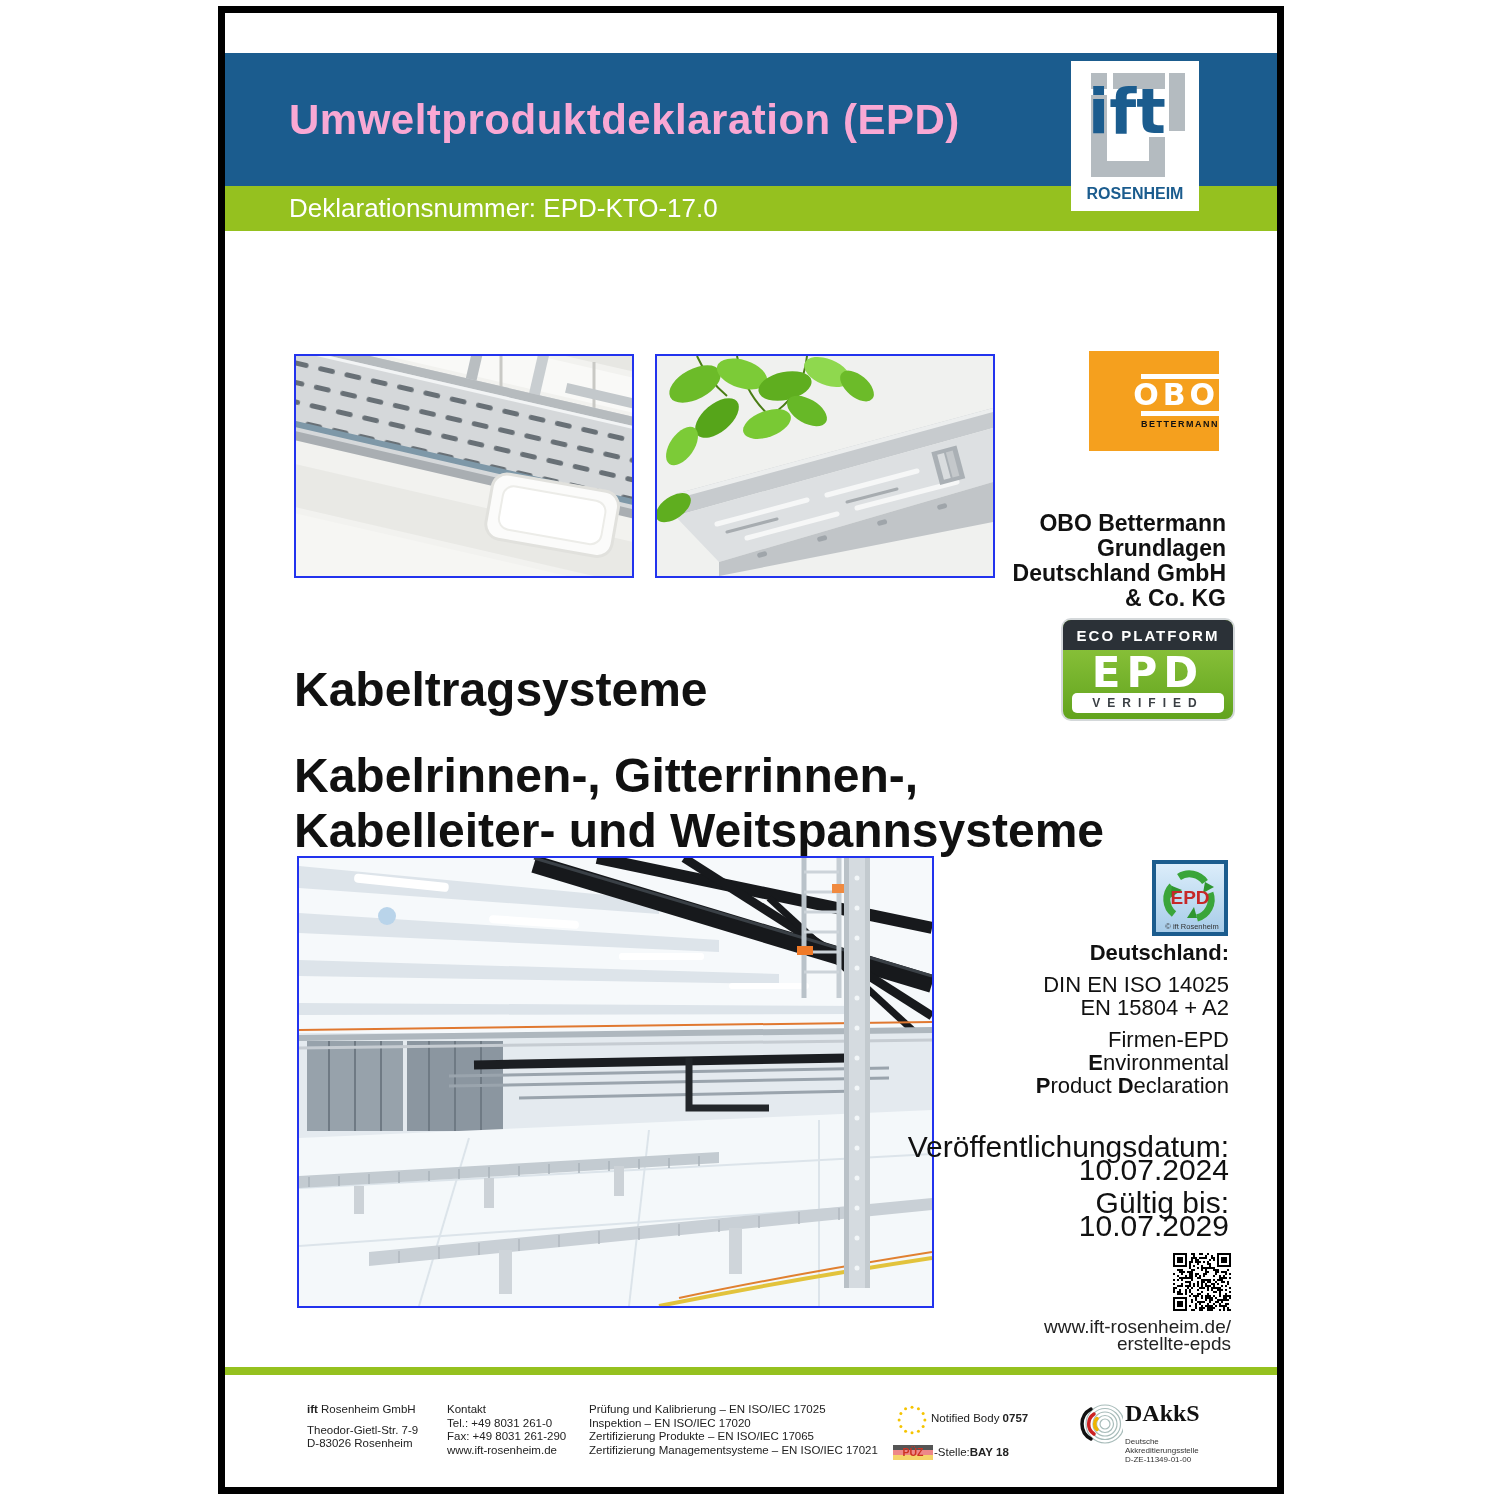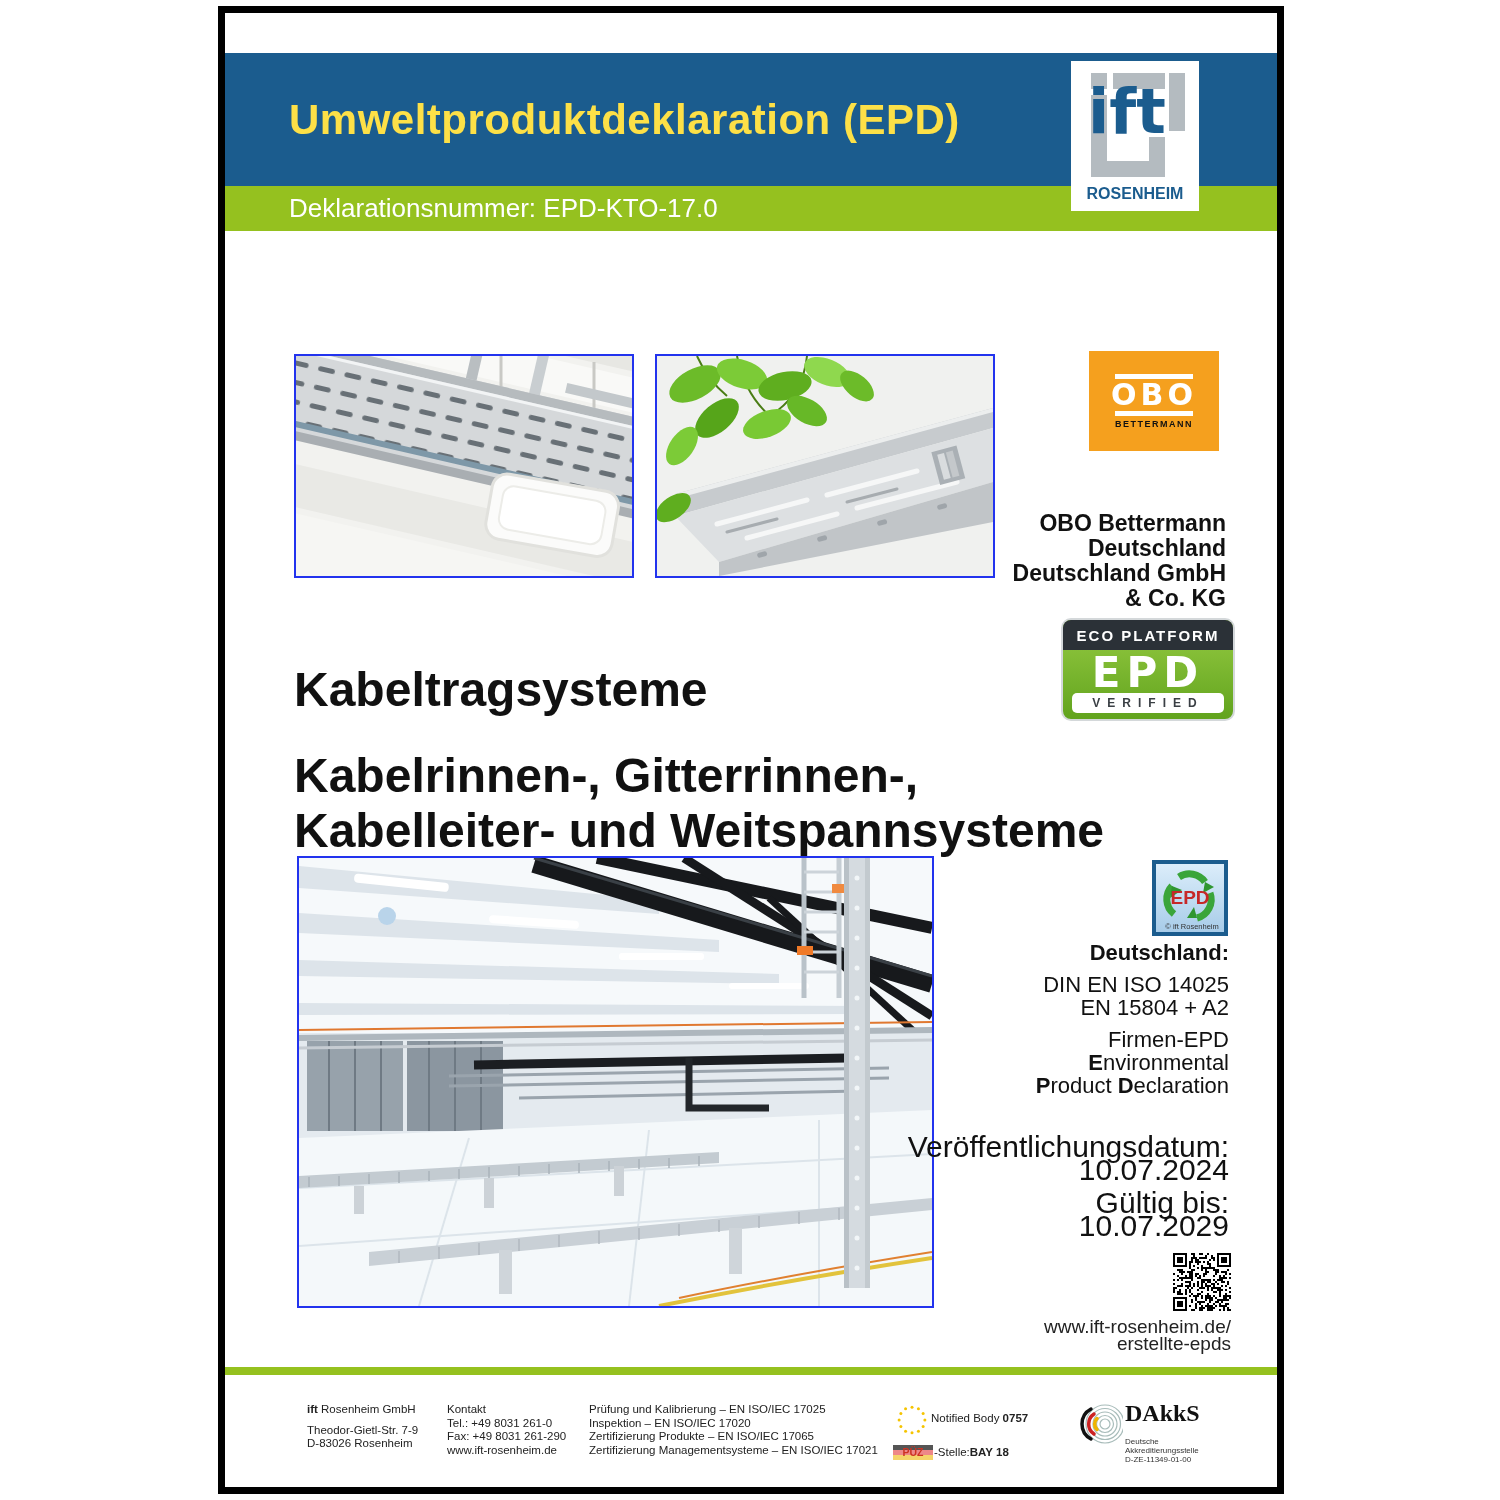--- a/index.html
+++ b/index.html
@@ -2,38 +2,38 @@
 <html><head>
 <meta charset="utf-8">
 <style>
   html,body{margin:0;padding:0;width:1500px;height:1500px;background:#ffffff;overflow:hidden;
     font-family:"Liberation Sans",sans-serif;color:#111;}
   .page{position:absolute;left:218px;top:6px;width:1066px;height:1488px;background:#fff;
     border:7px solid #000;box-sizing:border-box;}
   .abs{position:absolute;}
   
   .bar-blue{left:0;top:40px;width:100%;height:133px;background:#1b5c8e;display:flex;align-items:center;}
-  .bar-blue .title{margin-left:64px;font-size:42px;font-weight:bold;color:#fde047;letter-spacing:0.5px;}
+  .bar-blue .title{margin-left:64px;font-size:42px;font-weight:bold;color:#f9a8d4;letter-spacing:0.5px;}
   .bar-green{left:0;top:173px;width:100%;height:45px;background:#95c11f;display:flex;align-items:center;}
   .bar-green .decl{margin-left:64px;font-size:26px;color:#fff;}
   
   .ift-logo{left:846px;top:48px;width:128px;height:150px;background:#fff;}
   .ift-logo svg{position:absolute;left:0;top:0;}
   .ift-word{position:absolute;top:14px;left:0;width:112px;text-align:center;font-size:62px;
     font-weight:bold;color:#1b5c8e;font-family:"DejaVu Sans",sans-serif;}
   .ift-city{position:absolute;bottom:8px;left:0;width:100%;text-align:center;font-size:16px;
     font-weight:bold;color:#1b5c8e;}
   
   .img-frame{border:2px solid #2233ee;box-sizing:border-box;overflow:hidden;background:#f2f2f0;}
   .img-left{left:69px;top:341px;width:340px;height:224px;}
   .img-right{left:430px;top:341px;width:340px;height:224px;}
   .img-photo{left:72px;top:843px;width:637px;height:452px;}
   
   .obo-logo{left:864px;top:338px;width:130px;height:100px;background:#f5a01e;display:flex;
-    flex-direction:column;align-items:center;justify-content:center;}
+    flex-direction:column;align-items:flex-end;justify-content:center;}
   .obo-line{width:78px;height:5px;background:#fff;}
   .obo-word{font-size:30px;font-weight:bold;color:#fff;letter-spacing:4px;line-height:32px;
     font-family:"DejaVu Sans",sans-serif;}
   .obo-sub{margin-top:3px;font-size:9px;font-weight:bold;color:#111;letter-spacing:1.5px;}
   .manufacturer{right:51px;top:498px;text-align:right;font-weight:bold;font-size:23px;line-height:25px;}
   
   .eco{left:836px;top:605px;width:174px;height:103px;border-radius:10px;overflow:hidden;
     border:2px solid #d4d8da;background:linear-gradient(#96cb43,#61a31d);box-sizing:border-box;}
   .eco-top{height:30px;background:#2b3137;color:#fff;font-weight:bold;font-size:15px;
     letter-spacing:2px;display:flex;align-items:center;justify-content:center;}
@@ -188,21 +188,21 @@
   </div>
 
   <div class="abs obo-logo">
     <div class="obo-line"></div>
     <div class="obo-word">OBO</div>
     <div class="obo-line"></div>
     <div class="obo-sub">BETTERMANN</div>
   </div>
   <div class="abs manufacturer">
     <div>OBO Bettermann</div>
-    <div>Deutschland</div>
+    <div>Grundlagen</div>
     <div>Deutschland GmbH</div>
     <div>&amp; Co. KG</div>
   </div>
 
   <div class="abs eco">
     <div class="eco-top">ECO PLATFORM</div>
     <div class="eco-epd">EPD</div>
     <div class="eco-verified">VERIFIED</div>
   </div>
 

